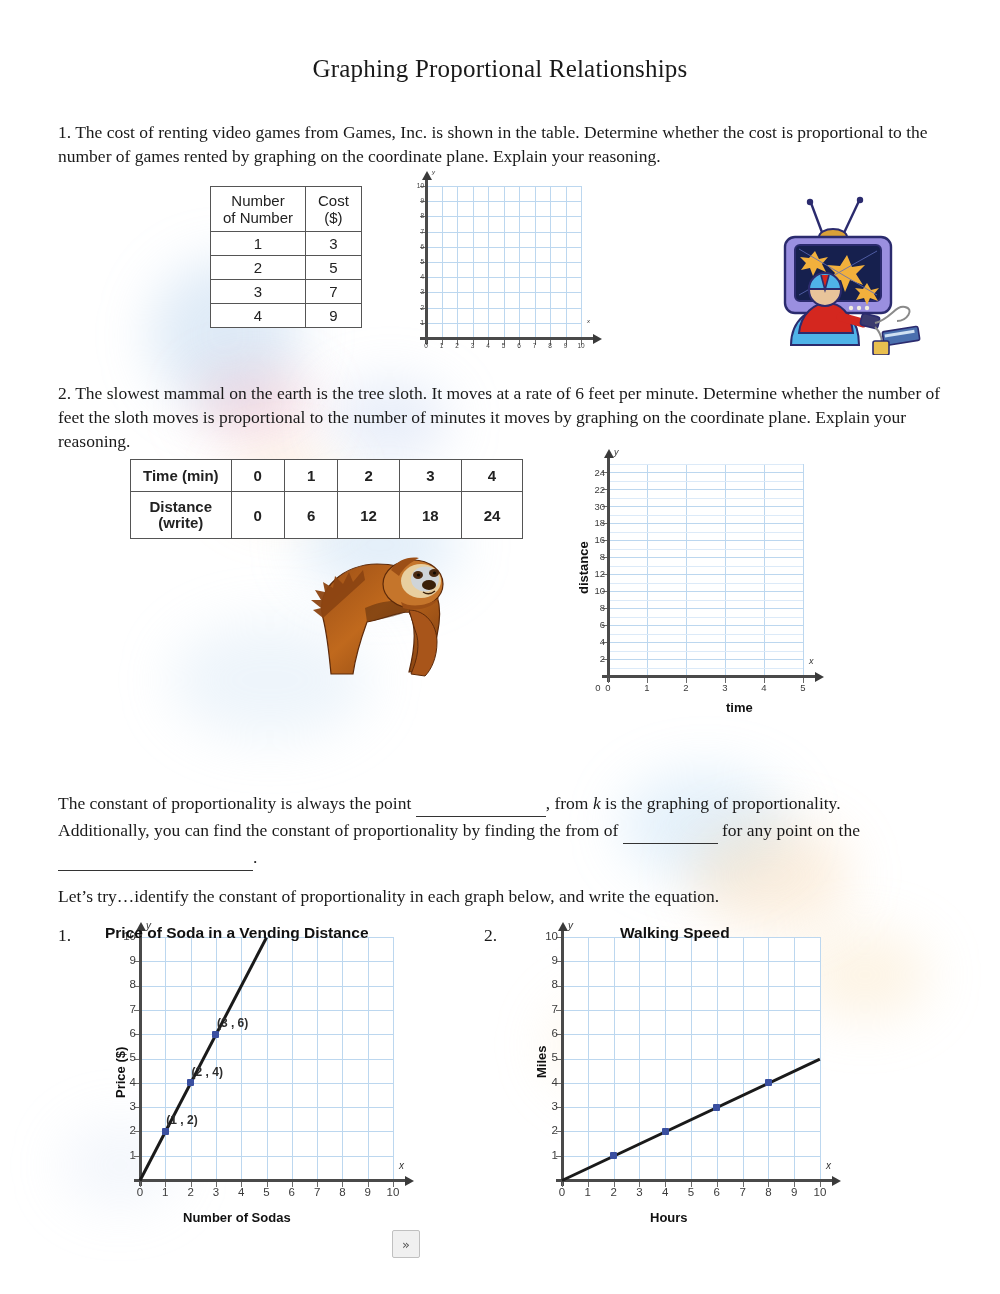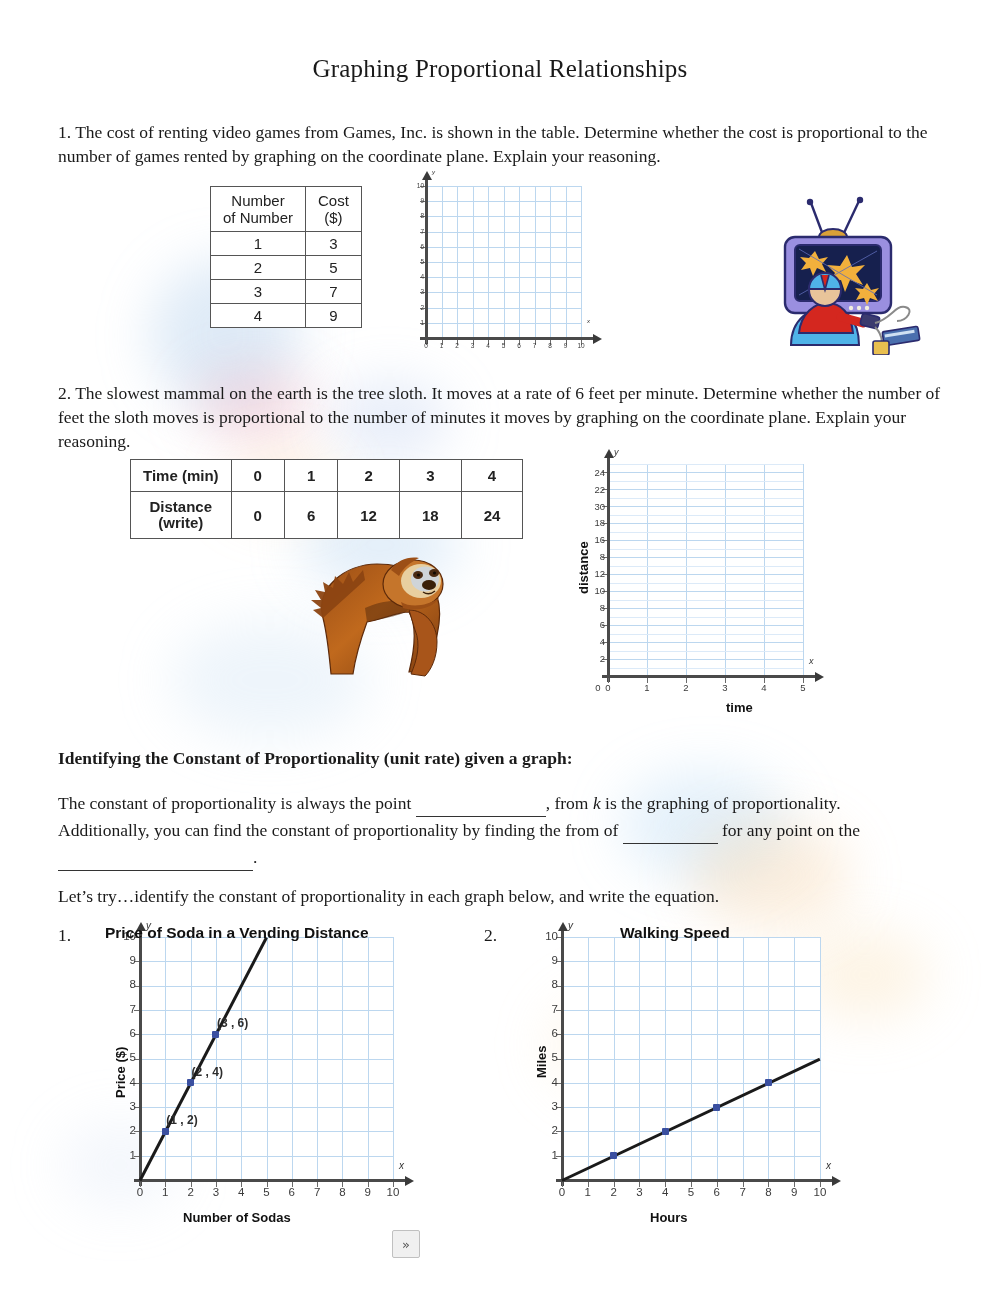--- a/index.html
+++ b/index.html
@@ -389,21 +389,20 @@
       <div class="tlabel" style="left:23px;top:52.50999999999998px;width:22px;text-align:right;font-size:9.5px;">30</div>
       <div class="tick" style="left:42px;top:41.44px;width:5px;height:1px;"></div>
       <div class="tlabel" style="left:23px;top:35.55px;width:22px;text-align:right;font-size:9.5px;">22</div>
       <div class="tick" style="left:42px;top:24.47999999999999px;width:5px;height:1px;"></div>
       <div class="tlabel" style="left:23px;top:18.58999999999999px;width:22px;text-align:right;font-size:9.5px;">24</div>
       <div class="tlabel" style="left:30px;top:234px;width:16px;font-size:9.5px;">0</div>
       <div class="axtitle" style="left:118px;top:252px;font-size:13px;white-space:nowrap;margin-left:48px;">time</div>
       <div class="axtitle" style="left:16px;top:146px;font-size:13px;white-space:nowrap;transform:rotate(-90deg);transform-origin:0 0;">distance</div>
     </div>
 
-  <div id="section-head">Identifying the Constant of Proportionality (unit rate) given a graph:</div>
 
   <div id="blank-para">
     <span>The constant of proportionality is always the point </span><span class="blank" style="width:130px;">&nbsp;</span><span>, from </span><em>k</em><span> is the graphing of proportionality.</span><br>
     <span>Additionally, you can find the constant of proportionality by finding the from of </span><span class="blank" style="width:95px;">&nbsp;</span><span> for any point on the</span><br>
     <span class="blank" style="width:195px;">&nbsp;</span><span>.</span>
   </div>
 
   <div id="lets-try">Let’s try…identify the constant of proportionality in each graph below, and write the equation.</div>
 
   <div class="qnum" style="left:58px;top:925px;">1.</div>

